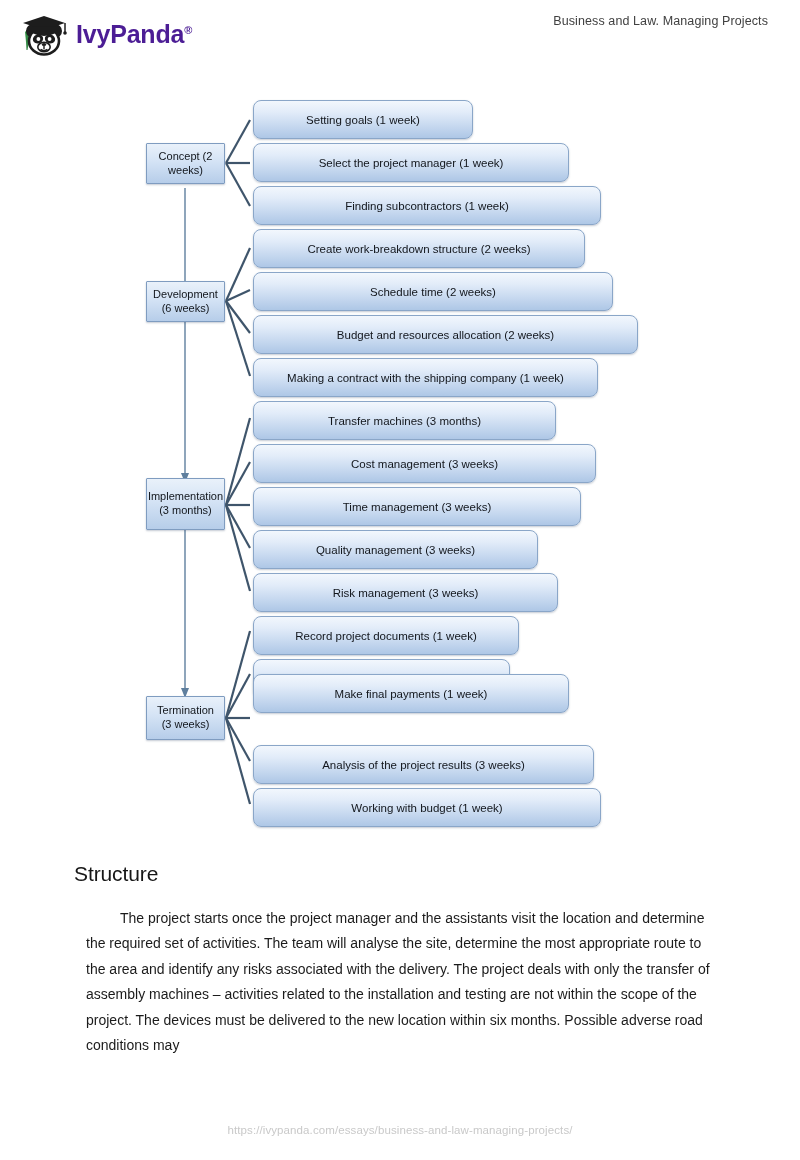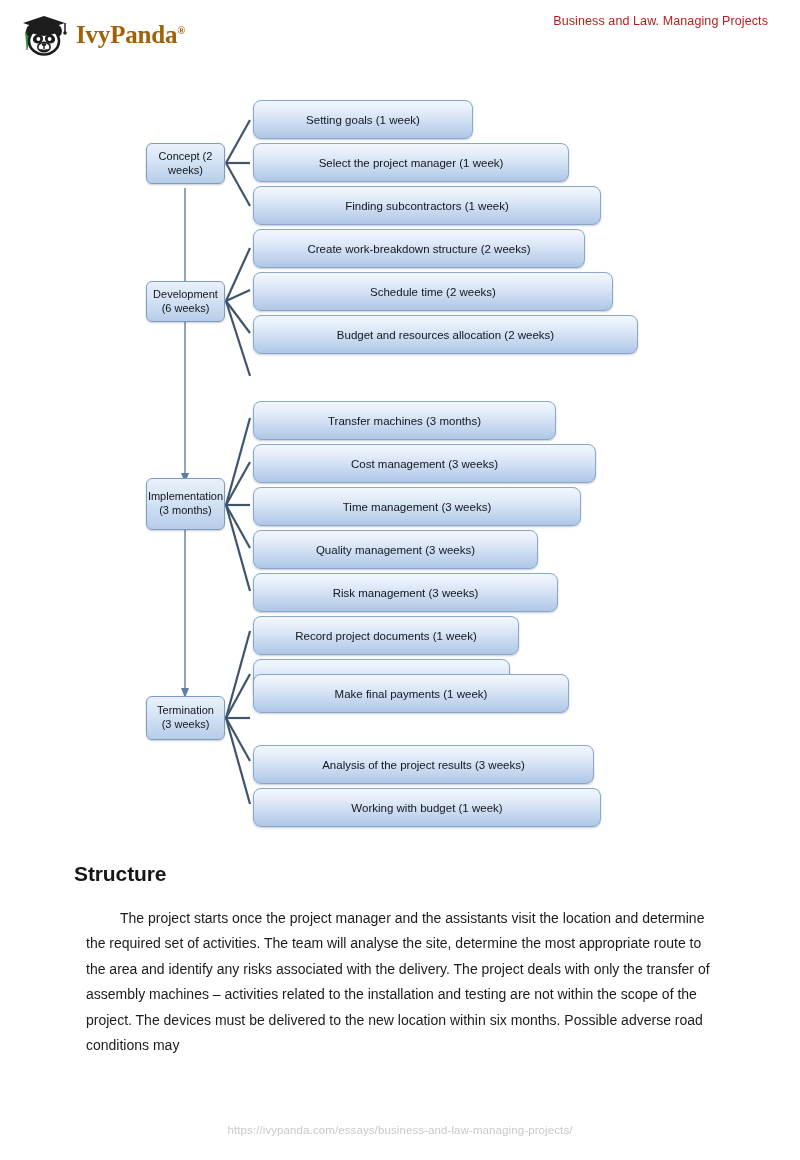--- a/index.html
+++ b/index.html
@@ -24,39 +24,39 @@
   .brand {
     position: absolute;
     left: 16px;
     top: 10px;
     display: flex;
     align-items: center;
     gap: 8px;
   }
   .brand-logo { width: 52px; height: 48px; display: block; }
   .brand-text {
-    font-family: Liberation Serif, serif;
+    font-family: Liberation Sans, sans-serif;
     font-size: 25px;
     font-weight: bold;
-    color: #a16207;
+    color: #4c1d95;
     letter-spacing: -0.2px;
     position: relative;
     line-height: 1;
   }
   .brand-reg {
     font-size: 11px;
     vertical-align: super;
     font-weight: bold;
   }
   .header-title {
     position: absolute;
     right: 32px;
     top: 14px;
     font-size: 12.5px;
-    color: #b91c1c;
+    color: #404040;
     letter-spacing: 0.1px;
     white-space: nowrap;
   }
 
   
   .diagram {
     position: absolute;
     left: 0;
     top: 88px;
     width: 800px;
@@ -79,39 +79,39 @@
     justify-content: center;
     text-align: center;
     color: #12161c;
     font-size: 11.5px;
     line-height: 1.22;
     padding: 18px 6px;
   }
   .node.phase {
     font-size: 11px;
     line-height: 1.25;
-    border-radius: 6px;
+    border-radius: 1px;
     background: linear-gradient(180deg, #e9f1fa 0%, #d4e3f5 45%, #b6cde9 100%);
   }
   .node.task {
     border-radius: 8px;
     background: linear-gradient(180deg, #f2f7fd 0%, #e2ecf9 30%, #c3d6ee 72%, #aec7e6 100%);
     border-color: #8aa6c8;
   }
 
   
   .content {
     position: absolute;
     left: 74px;
     top: 862px;
     width: 652px;
   }
   .section-heading {
     font-size: 21px;
-    font-weight: bold;
+    font-weight: normal;
     color: #161616;
     margin: 0 0 20px 0;
     letter-spacing: -0.1px;
   }
   .body-paragraph {
     font-size: 14px;
     line-height: 1.82;
     color: #1b1b1b;
     margin: 12px;
     text-indent: 34px;
@@ -235,20 +235,23 @@
 
   <div class="node task" style="left:253px; top:141px; width:332px; height:39px;align-items:center;">
     <span>Create work-breakdown structure (2 weeks)</span>
   </div>
   <div class="node task" style="left:253px; top:184px; width:360px; height:39px;">
     <span>Schedule time (2 weeks)</span>
   </div>
   <div class="node task" style="left:253px; top:227px; width:385px; height:39px;">
     <span>Budget and resources allocation (2 weeks)</span>
   </div>
+  <div class="node task" style="left:253px; top:270px; width:345px; height:39px;">
+    <span>Making a contract with the shipping company (1 week)</span>
+  </div>
 
   <div class="node task" style="left:253px; top:313px; width:303px; height:39px;text-align:center;">
     <span>Transfer machines (3 months)</span>
   </div>
   <div class="node task" style="left:253px; top:356px; width:343px; height:39px;">
     <span>Cost management (3 weeks)</span>
   </div>
   <div class="node task" style="left:253px; top:399px; width:328px; height:39px;">
     <span>Time management (3 weeks)</span>
   </div>

